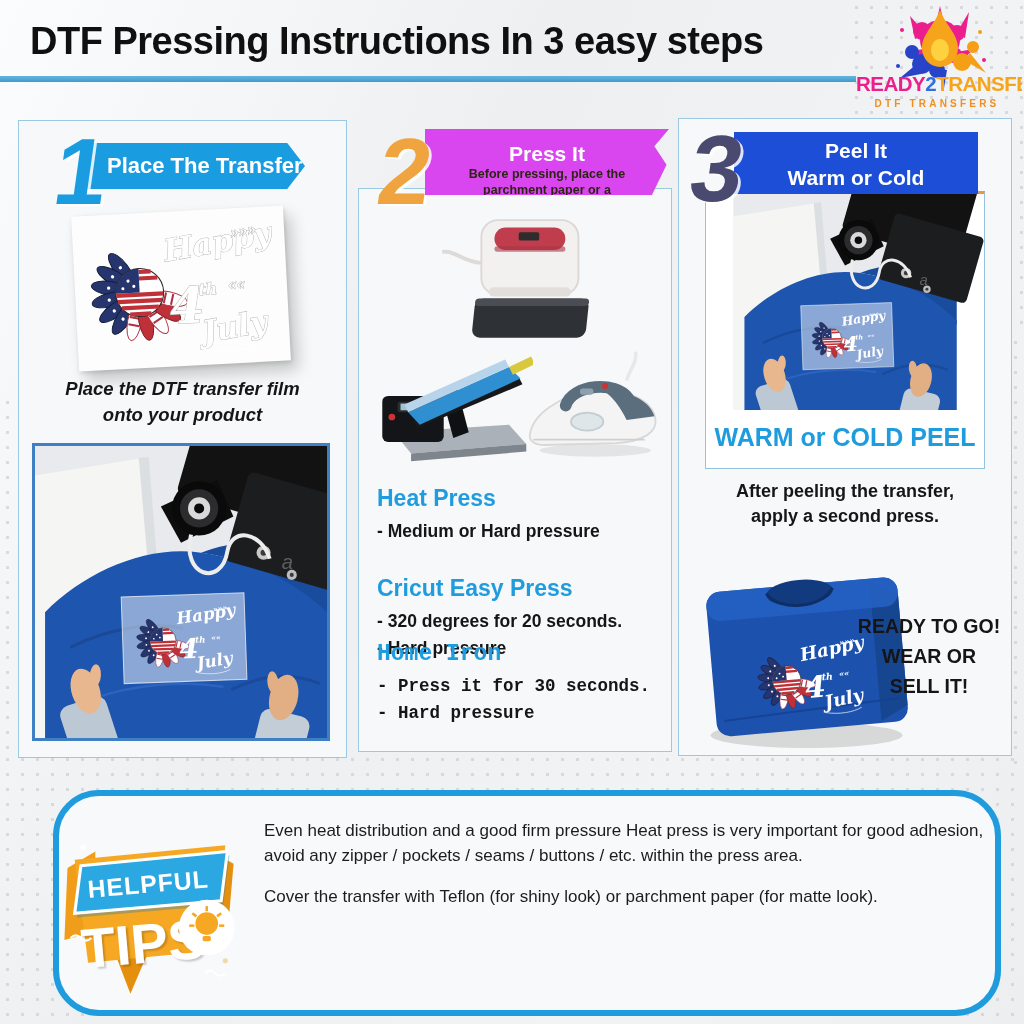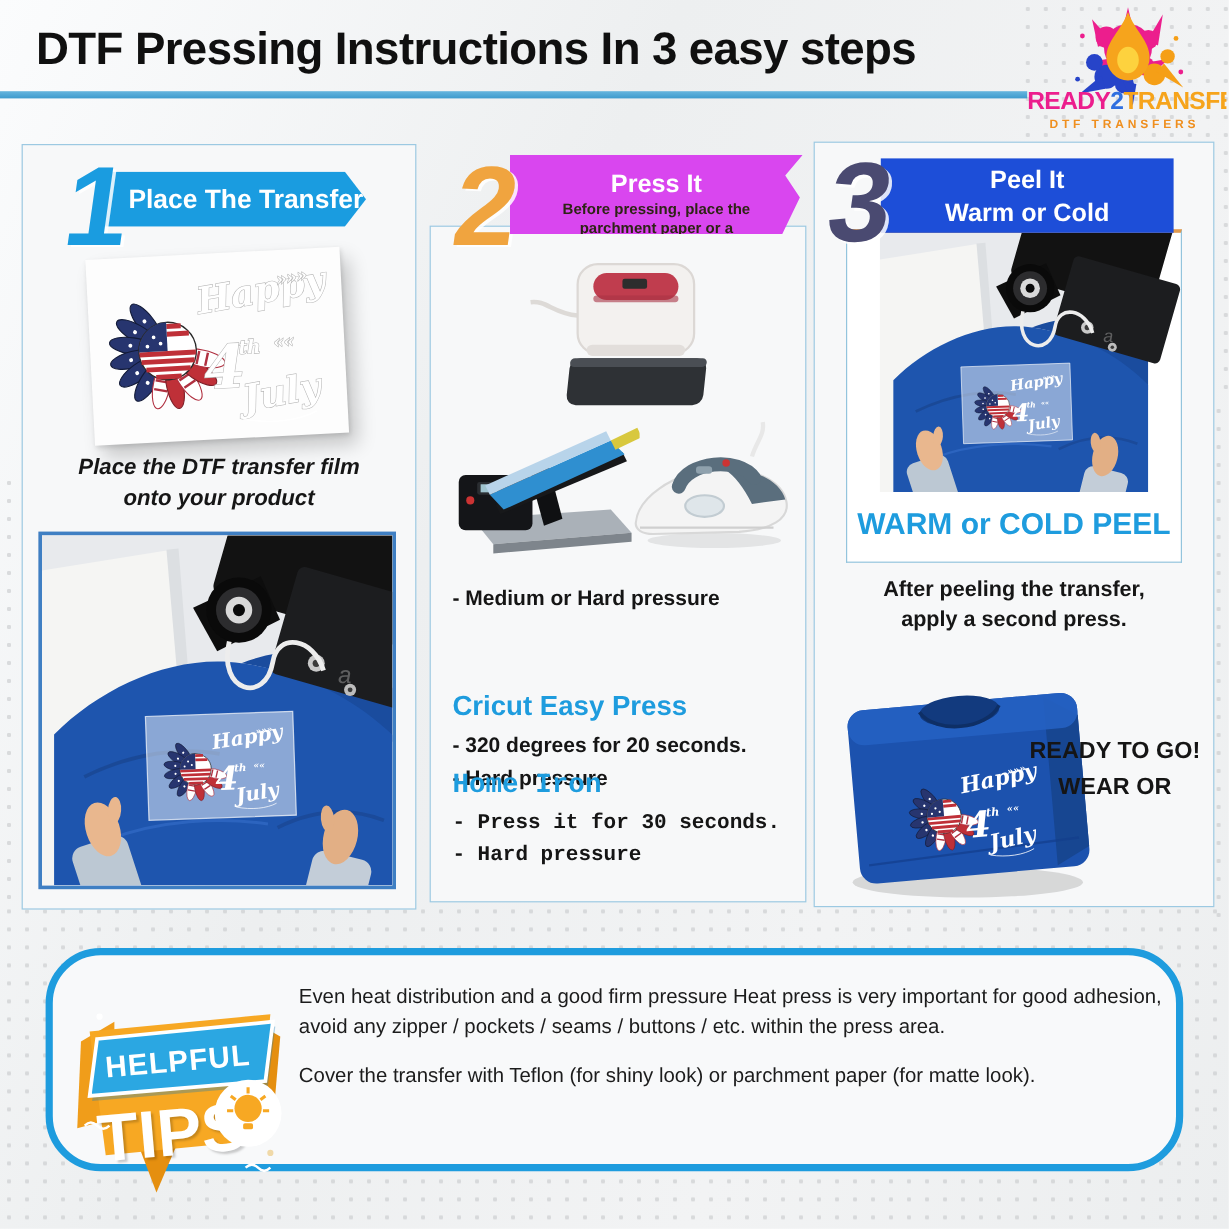--- a/index.html
+++ b/index.html
@@ -60,21 +60,21 @@
   .photobox{position:absolute;left:26px;top:72px;width:280px;height:278px;z-index:2;
     border:1.5px solid #93c4dd;border-top:3px solid #e09a4e;box-sizing:border-box;background:#fff;}
   .photobox svg{width:100%;height:216px;display:block;}
   .peel-label{height:56px;text-align:center;font-size:25px;font-weight:800;color:#1E9CDE;line-height:54px;}
   #cap3{top:360px;font-size:18px;line-height:25px;}
   .folded{position:absolute;left:10px;top:425px;width:235px;height:212px;z-index:2;}
   .folded svg{width:100%;height:100%;}
   .ready{position:absolute;left:178px;top:492px;width:144px;z-index:2;text-align:center;
     font-size:19.5px;font-weight:800;color:#151515;line-height:30px;}
   
-  .tipsbox{position:absolute;left:38px;top:790px;width:948px;height:186px;z-index:1;
+  .tipsbox{position:absolute;left:53px;top:790px;width:948px;height:226px;z-index:1;
     background:#f8f9fa;border:6px solid #1E9CDE;border-radius:46px;box-sizing:border-box;}
   .tipstext{position:absolute;left:205px;top:22px;width:725px;color:#1c1c1c;
     font-size:17px;line-height:25px;}
   .tipstext p{margin:0 0 16px 0;}
   .badge{position:absolute;left:52px;top:806px;width:196px;height:196px;z-index:3;}
   
   .dtext{font-family:"DejaVu Serif",serif;font-style:italic;font-weight:bold;
     fill:var(--txt,#fff);stroke:var(--txtstroke,transparent);stroke-width:1;paint-order:stroke;}
   .hidden-defs{position:absolute;width:0;height:0;overflow:hidden;}
 </style>
@@ -318,20 +318,21 @@
     <path d="M12,96 C14,72 45,50 85,46 C120,43 148,56 152,76 C155,92 138,102 108,104 L28,106 C18,106 12,102 12,96 Z" fill="#f4f4f4" stroke="#d8d8d8" stroke-width="2"></path>
     <path d="M95,46 C120,44 146,56 151,74 L120,78 C112,62 104,52 95,46 Z" fill="#5a6e7d"></path>
     <path d="M52,62 C60,38 108,34 122,54" stroke="#5a6e7d" stroke-width="13" fill="none" stroke-linecap="round"></path>
     <circle cx="96" cy="40" r="3.5" fill="#cc3333"></circle>
     <rect x="68" y="43" width="15" height="7" rx="3" fill="#8fa1ad"></rect>
     <ellipse cx="76" cy="80" rx="18" ry="10" fill="#dfe6ea" stroke="#c2ccd2" stroke-width="2"></ellipse>
     <path d="M16,100 L140,100" stroke="#cfcfcf" stroke-width="2"></path>
   </svg>
 
   <div class="p2section" style="top:296px;">
+    <div class="p2head">Heat Press</div>
     <div class="p2bullet">- Medium or Hard pressure</div>
   </div>
   <div class="p2section" style="top:386px;">
     <div class="p2head">Cricut Easy Press</div>
     <div class="p2bullet">- 320 degrees for 20 seconds.</div>
     <div class="p2bullet">- Hard pressure</div>
   </div>
   <div class="p2section" style="top:452px;font-family:Liberation Mono, monospace;">
     <div class="p2head">Home Iron</div>
     <div class="p2bullet">- Press it for 30 seconds.</div>
@@ -356,20 +357,21 @@
     <div>apply a second press.</div>
   </div>
   <div class="folded">
     <svg viewBox="0 0 240 210" style="--txt:#ffffff;--txtstroke:transparent;">
         <use href="#sym-folded-shirt"></use>
       </svg>
   </div>
   <div class="ready">
     <div>READY TO GO!</div>
     <div>WEAR OR</div>
+    <div>SELL IT!</div>
   </div>
 </div>
 
 <div class="tipsbox">
   <div class="tipstext">
     <p>Even heat distribution and a good firm pressure Heat press is very important for good adhesion, avoid any zipper / pockets / seams / buttons / etc. within the press area.</p>
     <p>Cover the transfer with Teflon (for shiny look) or parchment paper (for matte look).</p>
   </div>
 </div>
 

